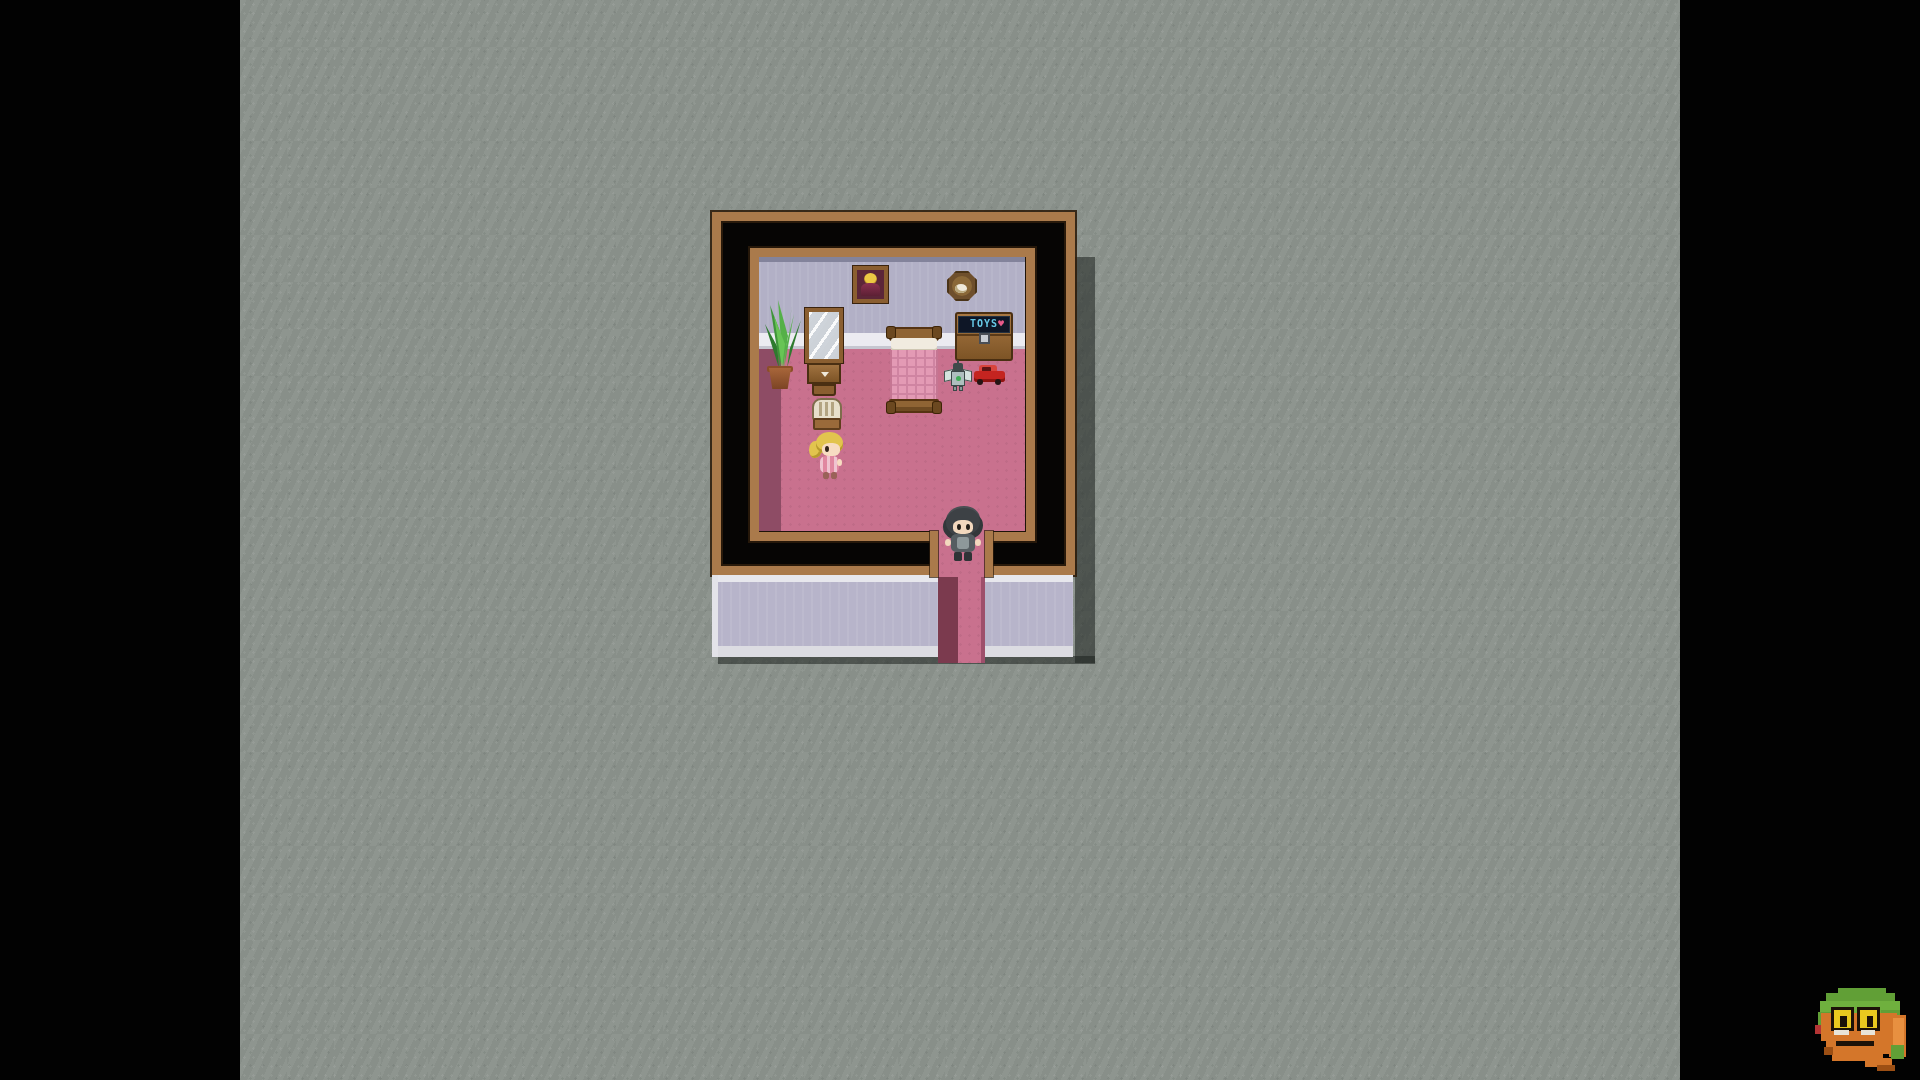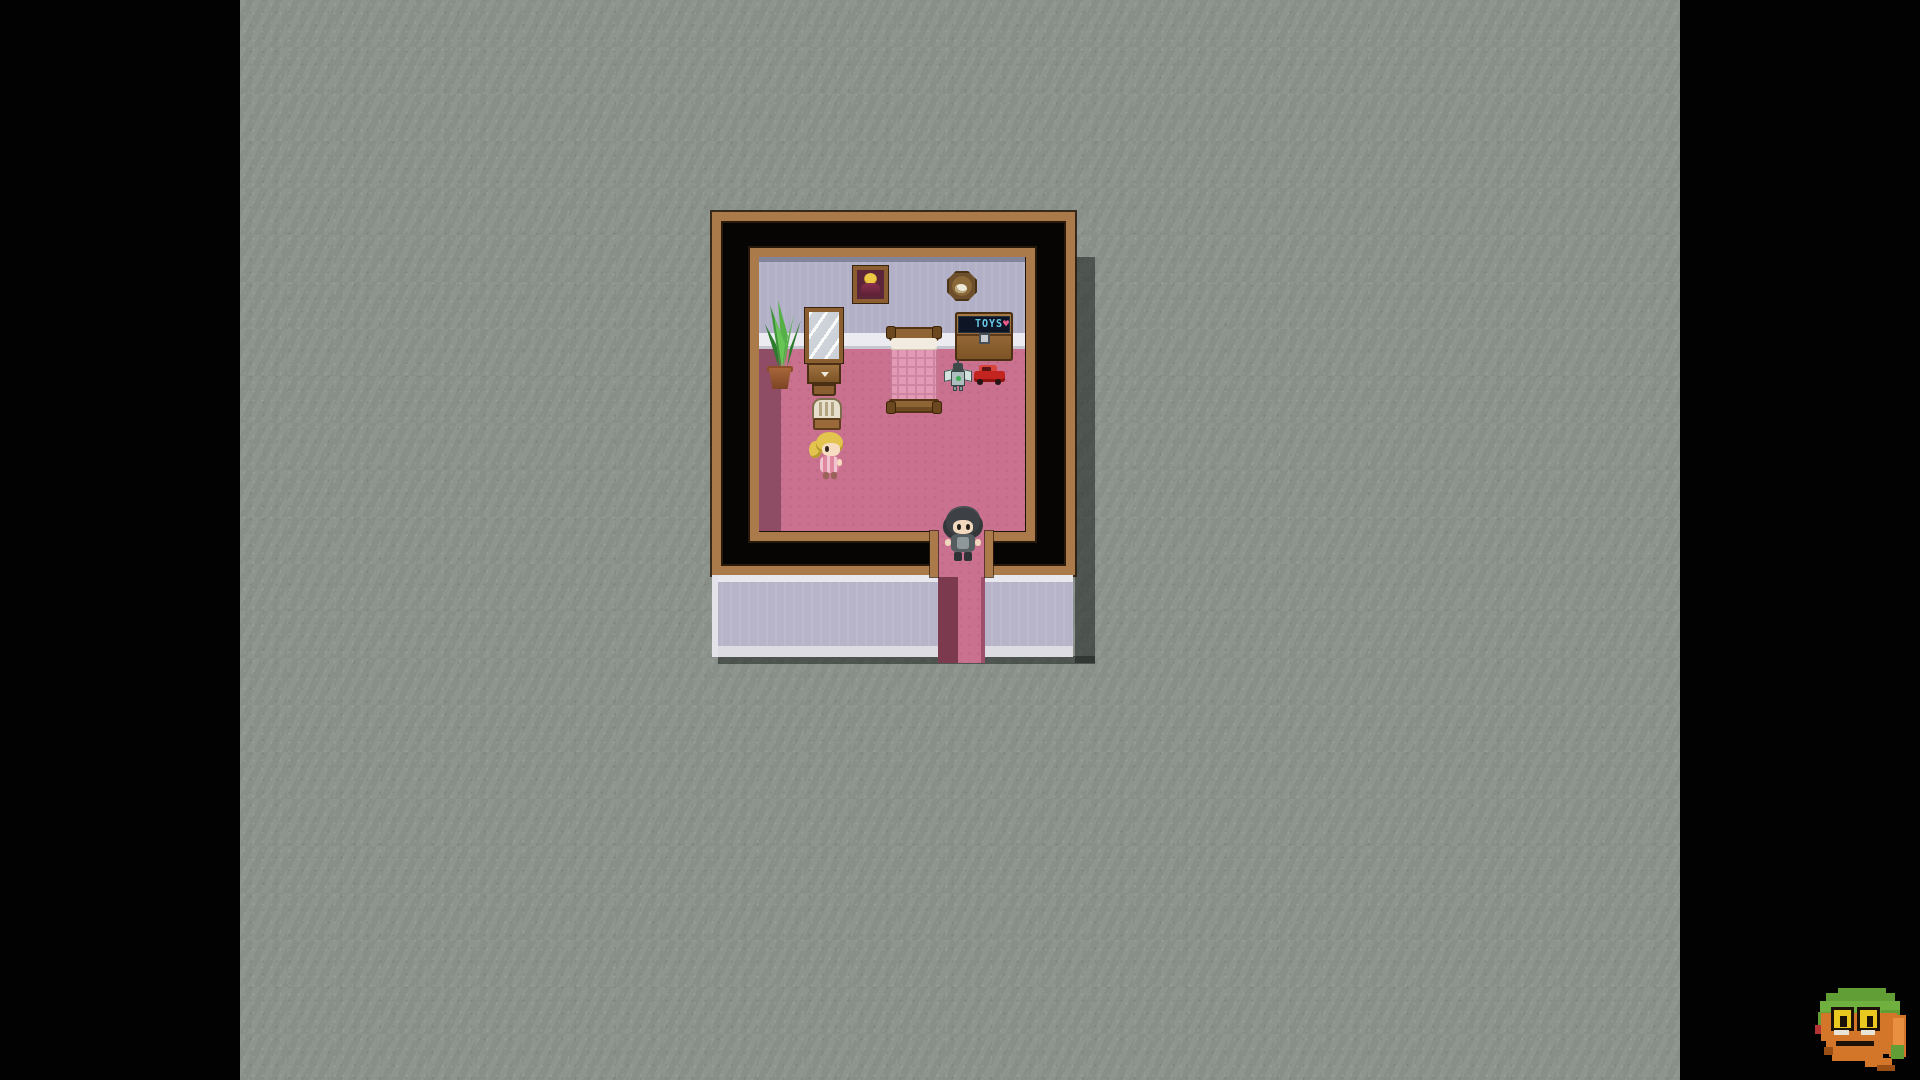--- a/index.html
+++ b/index.html
@@ -75,21 +75,21 @@
     clip-path:polygon(30% 0,70% 0,100% 30%,100% 70%,70% 100%,30% 100%,0 70%,0 30%);
     box-shadow:inset 0 0 0 2px #4a3418; }
   #wall-clock .face { position:absolute; left:5px; top:5px; width:20px; height:20px; border-radius:50%;
     background:#8a6838; }
   #wall-clock .hand { position:absolute; left:8px; top:13px; width:12px; height:9px; border-radius:50%;
     background:#efe9da; box-shadow:inset 2px -2px 0 #b9a87c; }
 
   #toybox { left:955px; top:312px; width:58px; height:49px;
     background:linear-gradient(#a87843,#7d5426); border:2px solid #4a2f12; border-radius:3px; }
   #toybox .banner { position:absolute; left:2px; top:3px; width:50px; height:15px; background:#0e1626;
-    color:#66c8e6; font:bold 10px/13px "DejaVu Sans Mono", monospace; text-align:right;
+    color:#66c8e6; font:bold 10px/13px "DejaVu Sans Mono", monospace; text-align:center;
     letter-spacing:1px; box-shadow:0 0 0 1px #23303f;padding-left:6px; }
   #toybox .banner .heart { color:#e85a8a; letter-spacing:0; }
   #toybox .lid-line { position:absolute; left:0; top:20px; width:54px; height:2px; background:#5a3a18; }
   #toybox .clasp { position:absolute; left:22px; top:19px; width:11px; height:11px; background:#c8ccd2;
     border:2px solid #4a4e55; }
 
   #mirror { left:805px; top:308px; width:38px; height:55px; border:4px solid #8a5e30;
     box-shadow:0 0 0 1px #3a230e; background:#cdd2d8;
     background-image:repeating-linear-gradient(125deg, rgba(255,255,255,.9) 0 3px,
        rgba(210,216,224,.25) 3px 7px, transparent 7px 13px); }

